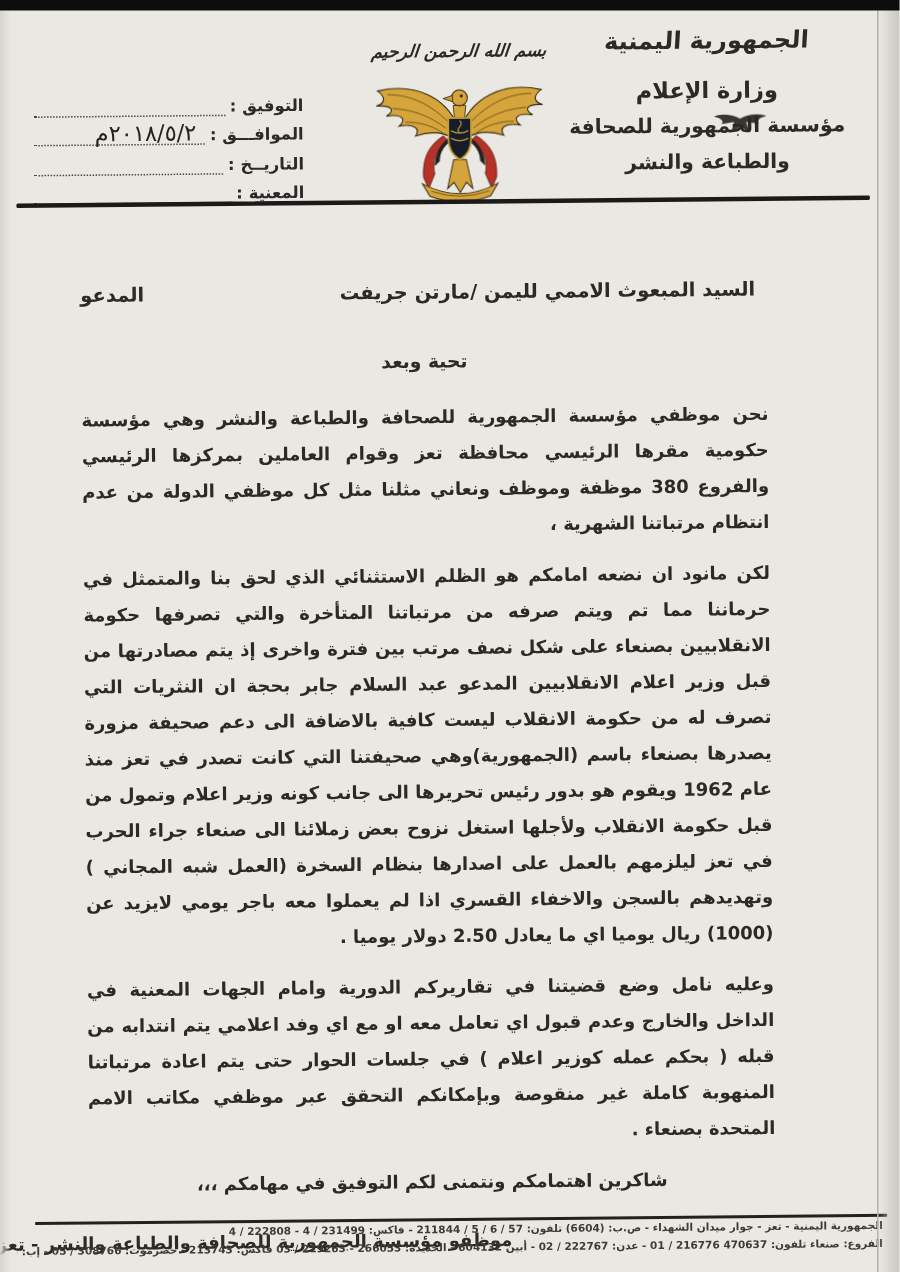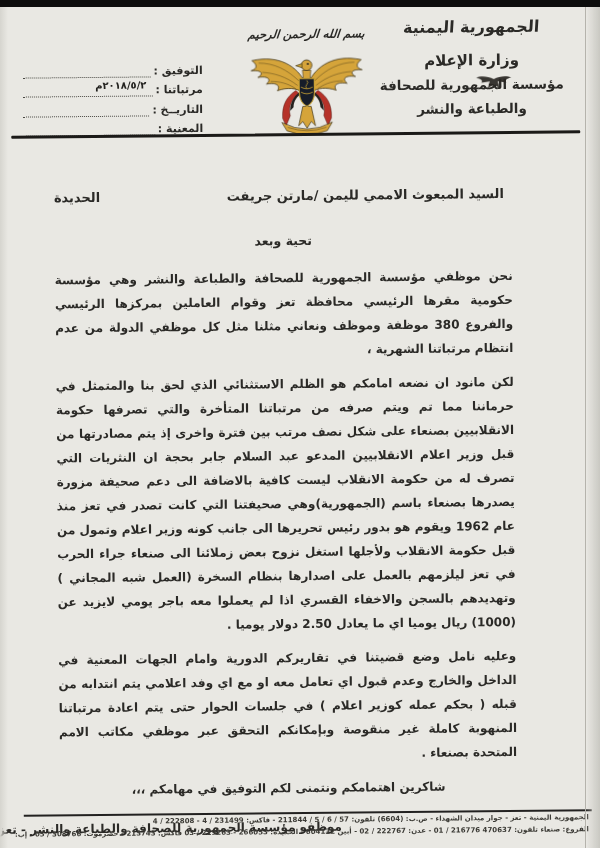--- a/index.html
+++ b/index.html
@@ -28,21 +28,21 @@
   .org-stamp { position:absolute; top:3px; right:68px; opacity:.92; pointer-events:none; filter:blur(.3px); }
 
   .lh-center { position:absolute; top:18px; left:230px; width:160px; text-align:center; }
   .basmala { font-size:11.5px; font-weight:bold; font-style:italic; line-height:16px; transform:skewX(-6deg); margin-bottom:2px; white-space:nowrap; }
   .emblem { filter:blur(.3px) saturate(.92); }
 
   .lh-left { position:absolute; top:48px; left:26px; width:180px; direction:rtl; }
   .field-row { display:flex; align-items:flex-end; height:19.5px; font-size:11px; font-weight:bold; }
   .field-label { white-space:nowrap; padding-left:3px; }
   .dots { flex:1; position:relative; border-bottom:1.6px dotted #4a4944; height:13px; }
-  .field-value { position:absolute; right:6px; top:-4px; font-size:10px; font-weight:bold; color:#23221f; white-space:nowrap; }
+  .field-value { position:absolute; right:6px; top:-4px; font-size:15px; font-weight:normal; color:#23221f; white-space:nowrap; }
 
   .header-rule { position:absolute; top:133px; left:14px; right:17px; height:3px; background:#1b1a18; border-radius:1px; }
 
   
   .letter { position:absolute; top:150px; left:0; right:0; padding:0 86px 0 56px;
     direction:rtl; font-weight:bold; font-size:12px; line-height:24px; color:#2b2a27; }
 
   .addressee-row { display:flex; justify-content:space-between; align-items:baseline; margin:34px 8px 0 0; font-size:13px; }
   .salutation { text-align:center; margin-top:21px; font-size:12.5px; }
   .paras { margin-top:13px; }
@@ -116,42 +116,42 @@
           <path d="M52,99 Q75,107 98,99" stroke="#3c3013" stroke-width="0.5" fill="none"></path>
         </svg>
       </div>
 
       <div class="lh-left">
         <div class="field-row">
           <span class="field-label">التوفيق :</span>
           <span class="dots"></span>
         </div>
         <div class="field-row">
-          <span class="field-label">مرتباتنا :</span>
+          <span class="field-label">الموافـــق :</span>
           <span class="dots">
             <span class="field-value">٢٠١٨/٥/٢م</span>
           </span>
         </div>
         <div class="field-row">
           <span class="field-label">التاريــخ :</span>
           <span class="dots"></span>
         </div>
         <div class="field-row">
           <span class="field-label">المعنية :</span>
           <span class="dots"></span>
         </div>
       </div>
     </header>
 
     <div class="header-rule"></div>
 
     <main class="letter">
       <div class="addressee-row">
         <span>السيد المبعوث الاممي لليمن /مارتن جريفت</span>
-        <span>الحديدة</span>
+        <span>المدعو</span>
       </div>
 
       <div class="salutation">تحية وبعد</div>
 
       <div class="paras">
         <p class="para">نحن موظفي مؤسسة الجمهورية للصحافة والطباعة والنشر وهي مؤسسة حكومية مقرها الرئيسي محافظة تعز وقوام العاملين بمركزها الرئيسي والفروع 380 موظفة وموظف ونعاني مثلنا مثل كل موظفي الدولة من عدم انتظام مرتباتنا الشهرية ،</p>
         <p class="para">لكن مانود ان نضعه امامكم هو الظلم الاستثنائي الذي لحق بنا والمتمثل في حرماننا مما تم ويتم صرفه من مرتباتنا المتأخرة والتي تصرفها حكومة الانقلابيين بصنعاء على شكل نصف مرتب بين فترة واخرى إذ يتم مصادرتها من قبل وزير اعلام الانقلابيين المدعو عبد السلام جابر بحجة ان النثريات التي تصرف له من حكومة الانقلاب ليست كافية بالاضافة الى دعم صحيفة مزورة يصدرها بصنعاء باسم (الجمهورية)وهي صحيفتنا التي كانت تصدر في تعز منذ عام 1962 ويقوم هو بدور رئيس تحريرها الى جانب كونه وزير اعلام وتمول من قبل حكومة الانقلاب ولأجلها استغل نزوح بعض زملائنا الى صنعاء جراء الحرب في تعز ليلزمهم بالعمل على اصدارها بنظام السخرة (العمل شبه المجاني ) وتهديدهم بالسجن والاخفاء القسري اذا لم يعملوا معه باجر يومي لايزيد عن (1000) ريال يوميا اي ما يعادل 2.50 دولار يوميا .</p>
         <p class="para">وعليه نامل وضع قضيتنا في تقاريركم الدورية وامام الجهات المعنية في الداخل والخارج وعدم قبول اي تعامل معه او مع اي وفد اعلامي يتم انتدابه من قبله ( بحكم عمله كوزير اعلام ) في جلسات الحوار حتى يتم اعادة مرتباتنا المنهوبة كاملة غير منقوصة وبإمكانكم التحقق عبر موظفي مكاتب الامم المتحدة بصنعاء .</p>
       </div>
 

